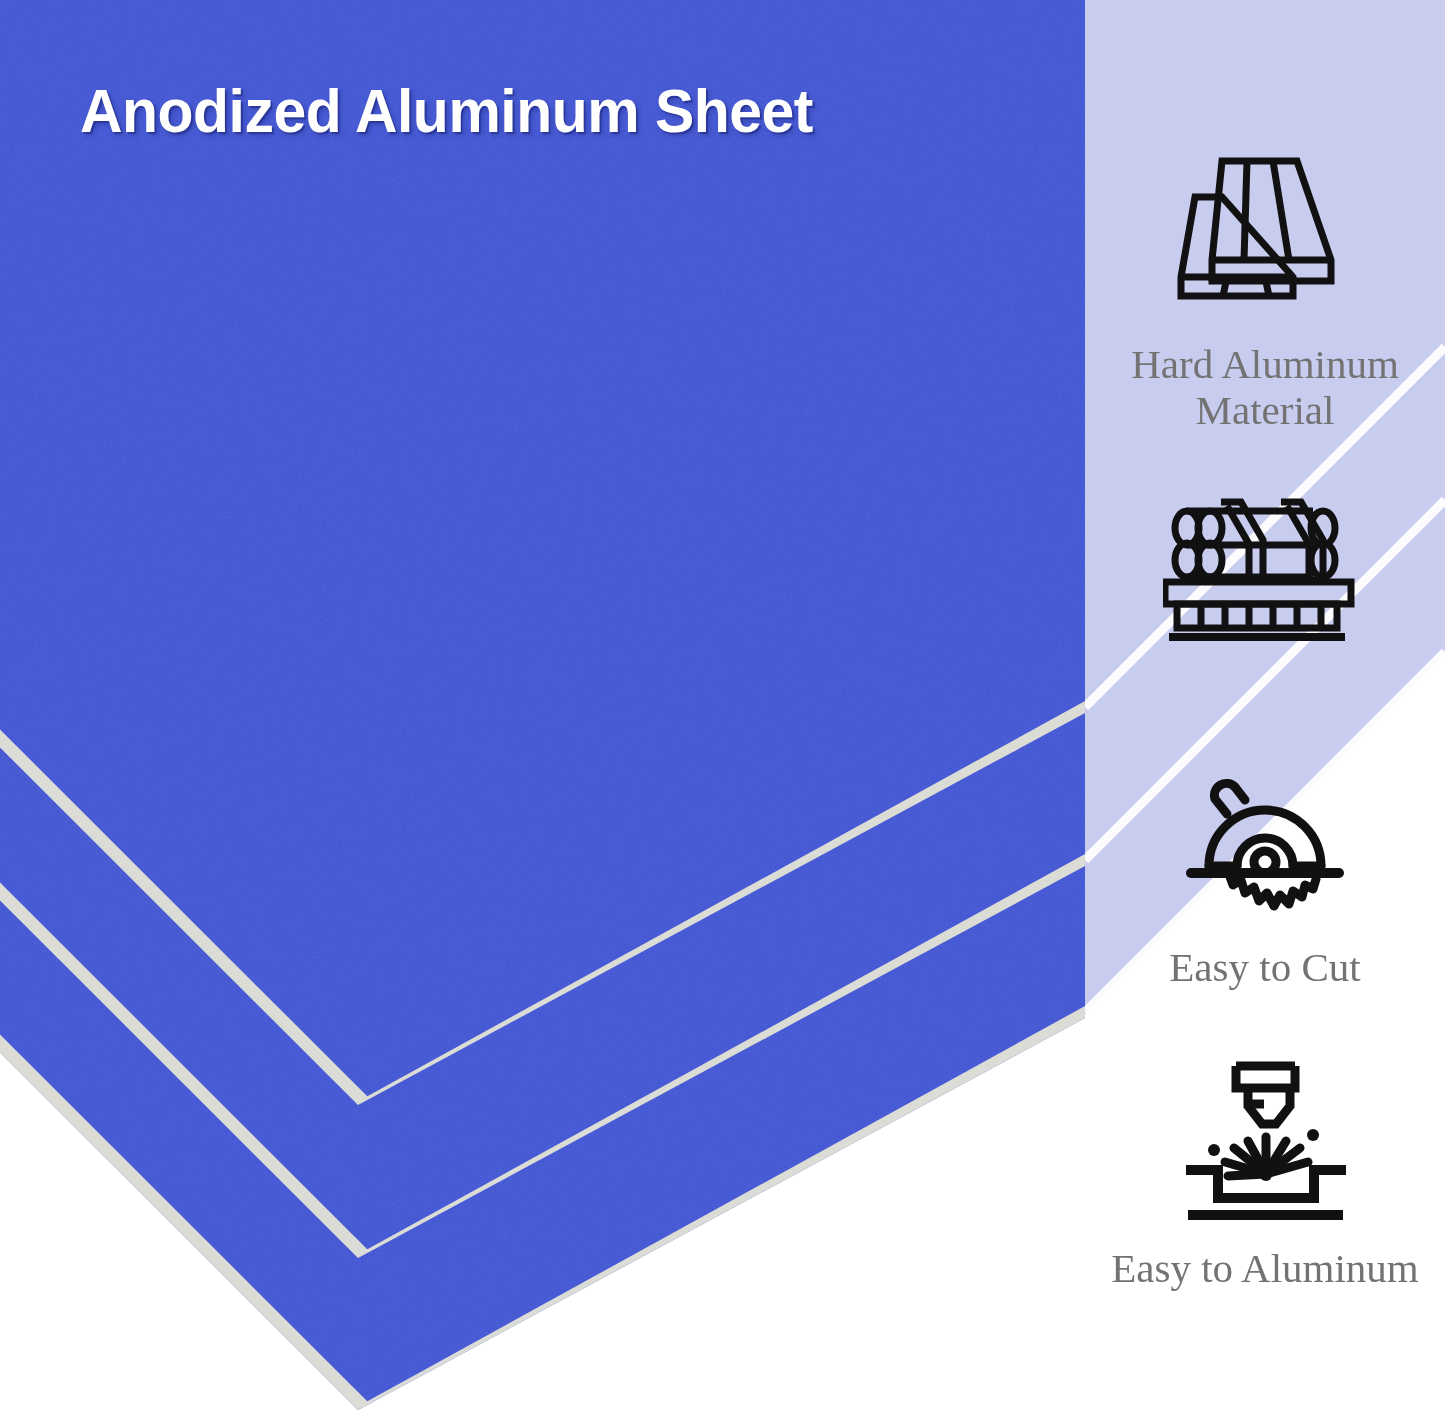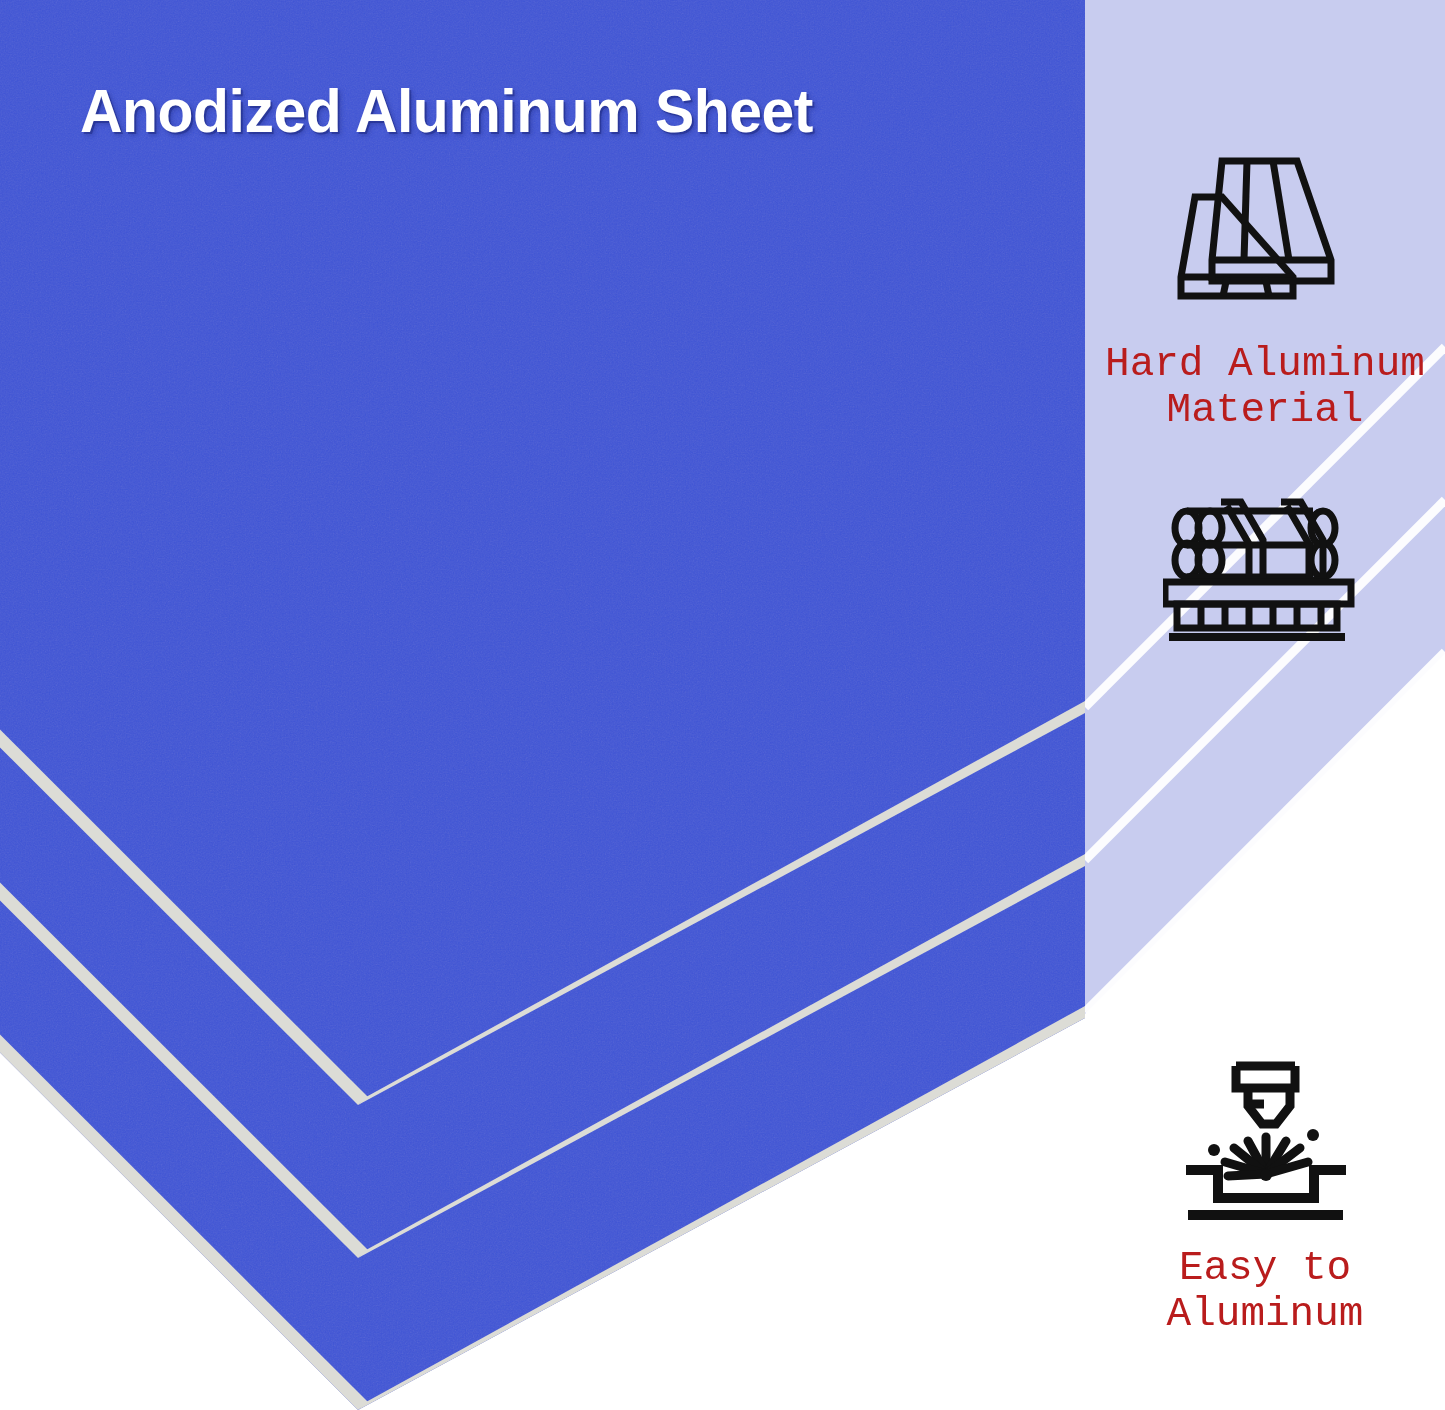--- a/index.html
+++ b/index.html
@@ -49,24 +49,24 @@
     width:350px;
     left:1090px;
     text-align:center;
   }
   .feature .ficon {
     display:block;
     margin:0 auto;
   }
   .feature .flabel {
     display:block;
-    color:#b91c1c;
+    color:#737373;
     font-size:40px;
     line-height:1.13;
-    font-family:Liberation Mono, monospace;
+    font-family:Liberation Serif, serif;
     white-space:pre-line;
   }
 
   #feature-0 { top:150px; }
   #feature-0 .flabel { margin-top:16px; font-size:41px; }
   #feature-1 { top:490px; }
   #feature-1 .flabel { margin-top:20px; font-size:41px; }
   #feature-2 { top:778px; }
   #feature-2 .flabel { margin-top:26px; font-size:41px; }
   #feature-3 { top:1058px; }
@@ -192,20 +192,42 @@
         <line x1="86" y1="114" x2="86" y2="138"></line>
         <line x1="110" y1="114" x2="110" y2="138"></line>
         <line x1="134" y1="114" x2="134" y2="138"></line>
         <line x1="158" y1="114" x2="158" y2="138"></line>
 
         <line x1="6" y1="147" x2="182" y2="147" stroke-width="8"></line>
       </g>
     </svg>
   </div>
 
+  <div class="feature" id="feature-2">
+    <svg class="ficon" width="160" height="140" viewBox="0 0 160 140" xmlns="http://www.w3.org/2000/svg">
+      <g fill="none" stroke="#111111" stroke-width="9" stroke-linejoin="round" stroke-linecap="round">
+
+        <path d="M42,36 L30,21 A12,12 0 0 1 50,9 L60,22"></path>
+
+        <path d="M24,88 A56,56 0 0 1 136,88"></path>
+
+        <path d="M52,88 A28,28 0 0 1 108,88"></path>
+
+        <line x1="24" y1="88" x2="52" y2="88"></line>
+        <line x1="108" y1="88" x2="136" y2="88"></line>
+
+        <circle cx="80" cy="84" r="11"></circle>
+
+        <line x1="6" y1="95" x2="154" y2="95" stroke-width="10"></line>
+
+        <path d="M44,96 l4,11 l8,-5 l4,13 l9,-6 l5,14 l8,-8 l7,13 l6,-11 l9,9 l4,-13 l9,6 l3,-12 l8,4 l3,-10" stroke-width="9" stroke-linejoin="round"></path>
+      </g>
+    </svg>
+    <span class="flabel">Easy to Cut</span>
+  </div>
 
   <div class="feature" id="feature-3">
     <svg class="ficon" width="175" height="165" viewBox="0 0 175 165" xmlns="http://www.w3.org/2000/svg">
       <g fill="none" stroke="#111111" stroke-width="9" stroke-linejoin="miter" stroke-linecap="butt">
 
         <polyline points="58,8 58,30 117,30 117,8"></polyline>
         <line x1="58" y1="8" x2="117" y2="8"></line>
 
         <polyline points="70,30 70,48 84,66 98,66 112,48 112,30"></polyline>
 

